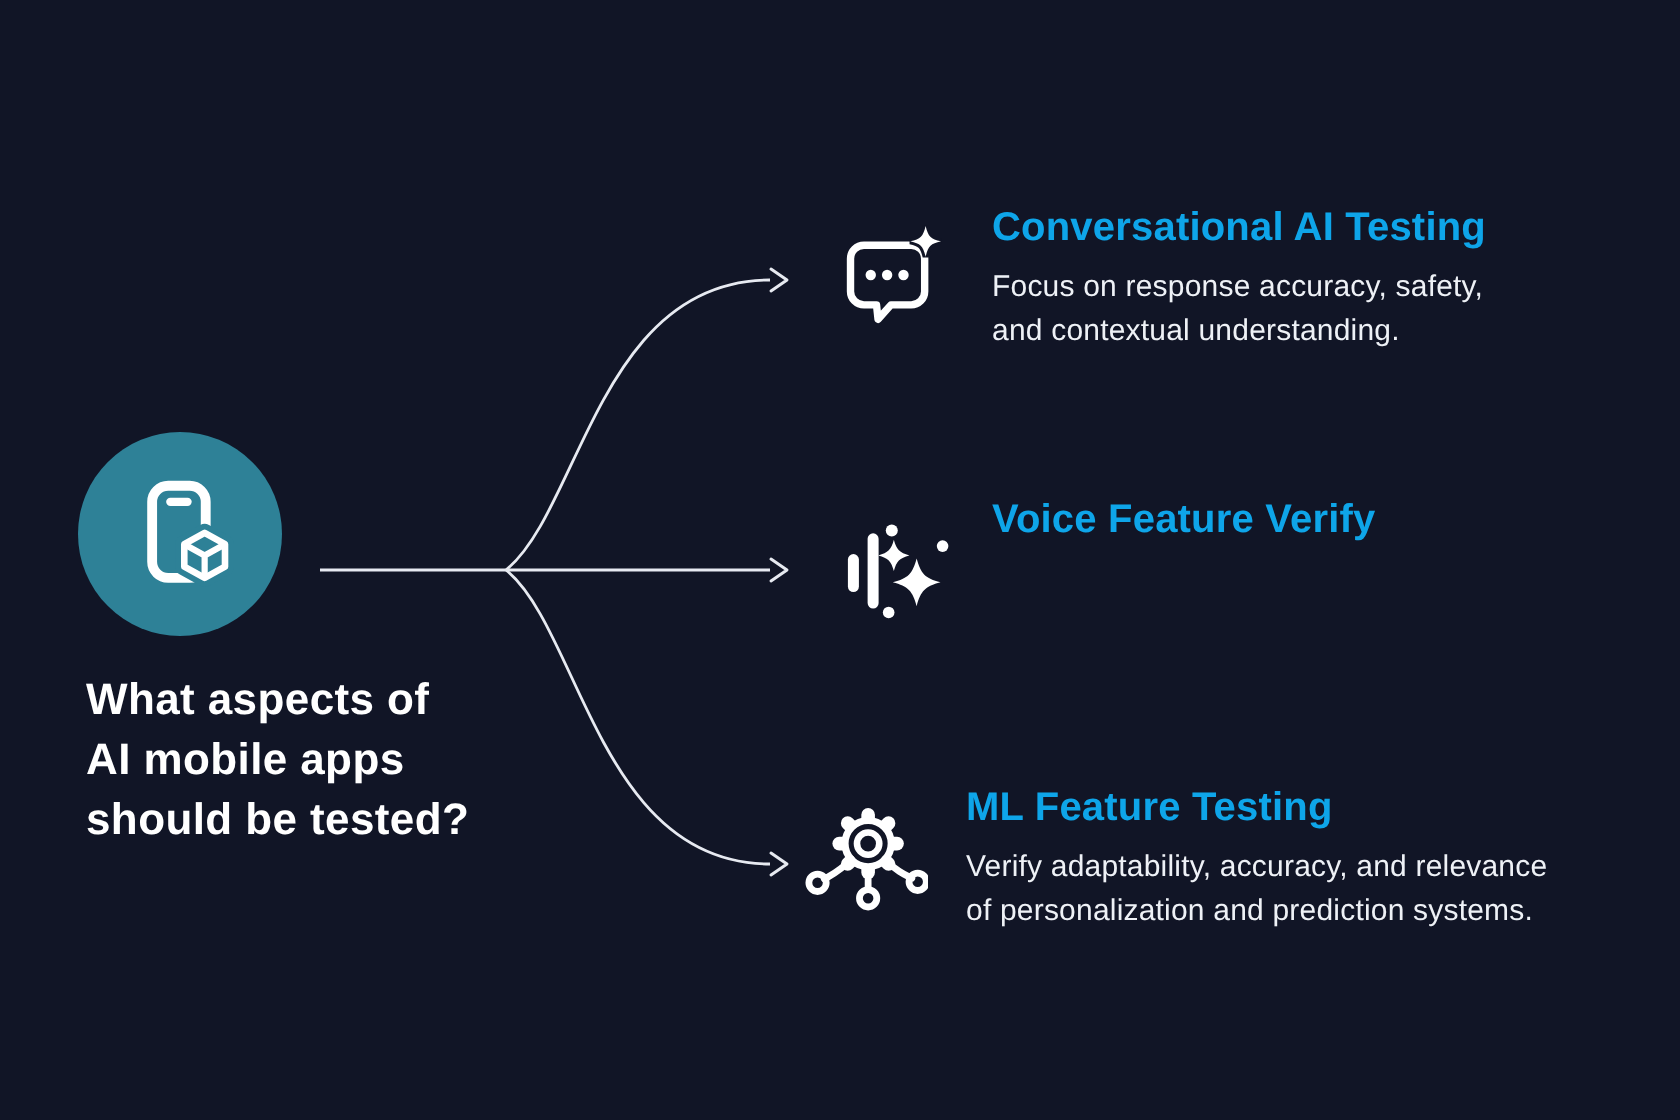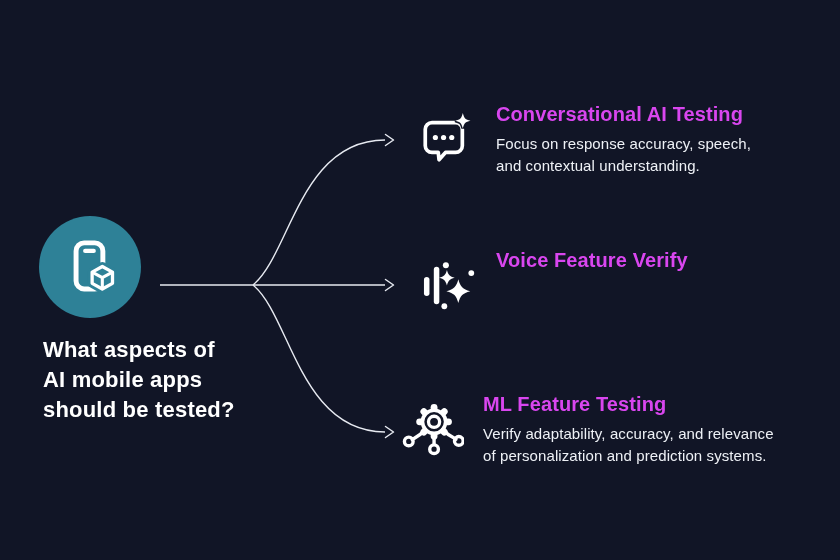--- a/index.html
+++ b/index.html
@@ -21,21 +21,21 @@
     letter-spacing:.2px;white-space:pre-line;
   }
   
   .connectors{position:absolute;left:0;top:0;}
   .connectors path, .connectors line{stroke:#e7eaf1;stroke-width:1.4;fill:none;}
   .connectors .head{stroke-width:1.5;stroke-linecap:round;stroke-linejoin:round;}
   
   .branch-icon{position:absolute;}
   .branch-text{position:absolute;}
   .branch-title{
-    color:#d946ef;font-size:20px;line-height:23px;font-weight:bold;letter-spacing:.1px;
+    color:#0ea5e9;font-size:20px;line-height:23px;font-weight:bold;letter-spacing:.1px;
   }
   .branch-desc{
     margin-top:7px;color:#eef1f6;font-size:15px;line-height:22px;
     white-space:pre-line;letter-spacing:.1px;
   }
   .ico path, .ico line, .ico circle{vector-effect:non-scaling-stroke;}
 </style>
 </head>
 <body>
 
@@ -69,21 +69,21 @@
     <svg width="52" height="52" viewBox="0 0 54 54" class="ico">
       <path d="M13.5 11 H38 A7 7 0 0 1 45 18 V35 A7 7 0 0 1 38 42 H27.5 L20.8 49.5 L20 42 H13.5 A7 7 0 0 1 6.5 35 V18 A7 7 0 0 1 13.5 11 Z" fill="none" stroke="#ffffff" stroke-width="3.7" stroke-linejoin="round" stroke-linecap="round"></path>
       <circle cx="17" cy="26.5" r="2.7" fill="#ffffff"></circle>
       <circle cx="25.5" cy="26.5" r="2.7" fill="#ffffff"></circle>
       <circle cx="34" cy="26.5" r="2.7" fill="#ffffff"></circle>
       <path d="M45.5 1 C46.9 6.6 48 7.7 53.5 9 C48 10.3 46.9 11.4 45.5 17 C44.1 11.4 43 10.3 37.5 9 C43 7.7 44.1 6.6 45.5 1 Z" fill="#ffffff" stroke="#111526" stroke-width="3" style="paint-order:stroke"></path>
     </svg>
   </div>
   <div class="branch-text" style="left:496px;top:103px">
     <div class="branch-title">Conversational AI Testing</div>
-    <div class="branch-desc">Focus on response accuracy, speech,
+    <div class="branch-desc">Focus on response accuracy, safety,
 and contextual understanding.</div>
   </div>
 
   <div class="branch-icon" style="left:421px;top:259px">
     <svg width="56" height="54" viewBox="0 0 54 52" class="ico">
       <line x1="5.5" y1="20" x2="5.5" y2="33" stroke="#ffffff" stroke-width="5.5" stroke-linecap="round"></line>
       <line x1="15" y1="10" x2="15" y2="41" stroke="#ffffff" stroke-width="5.5" stroke-linecap="round"></line>
       <circle cx="24" cy="6" r="2.9" fill="#ffffff"></circle>
       <path d="M25 10.5 C26.3 15.3 27.7 16.7 32.5 18 C27.7 19.3 26.3 20.7 25 25.5 C23.7 20.7 22.3 19.3 17.5 18 C22.3 16.7 23.7 15.3 25 10.5 Z" fill="#ffffff"></path>
       <path d="M36 19.5 C38 26.9 40.1 29 47.5 31 C40.1 33 38 35.1 36 42.5 C34 35.1 31.9 33 24.5 31 C31.9 29 34 26.9 36 19.5 Z" fill="#ffffff"></path>

